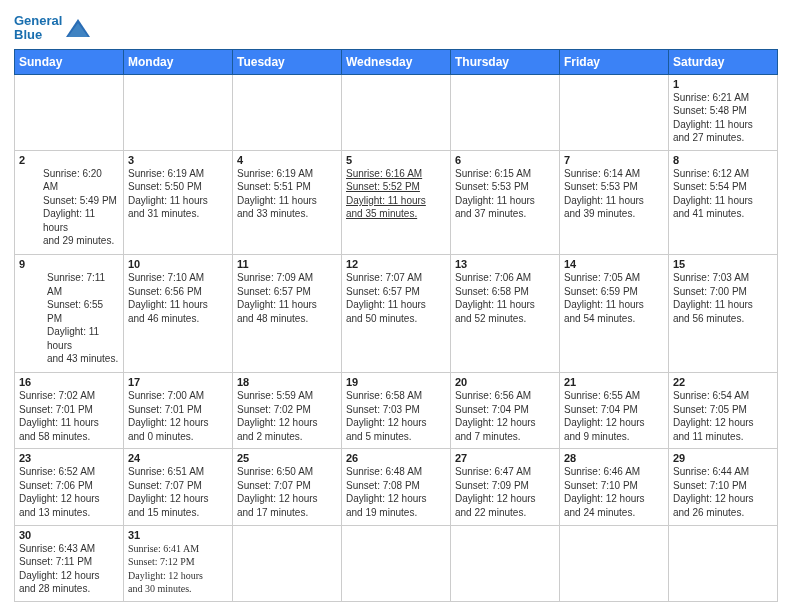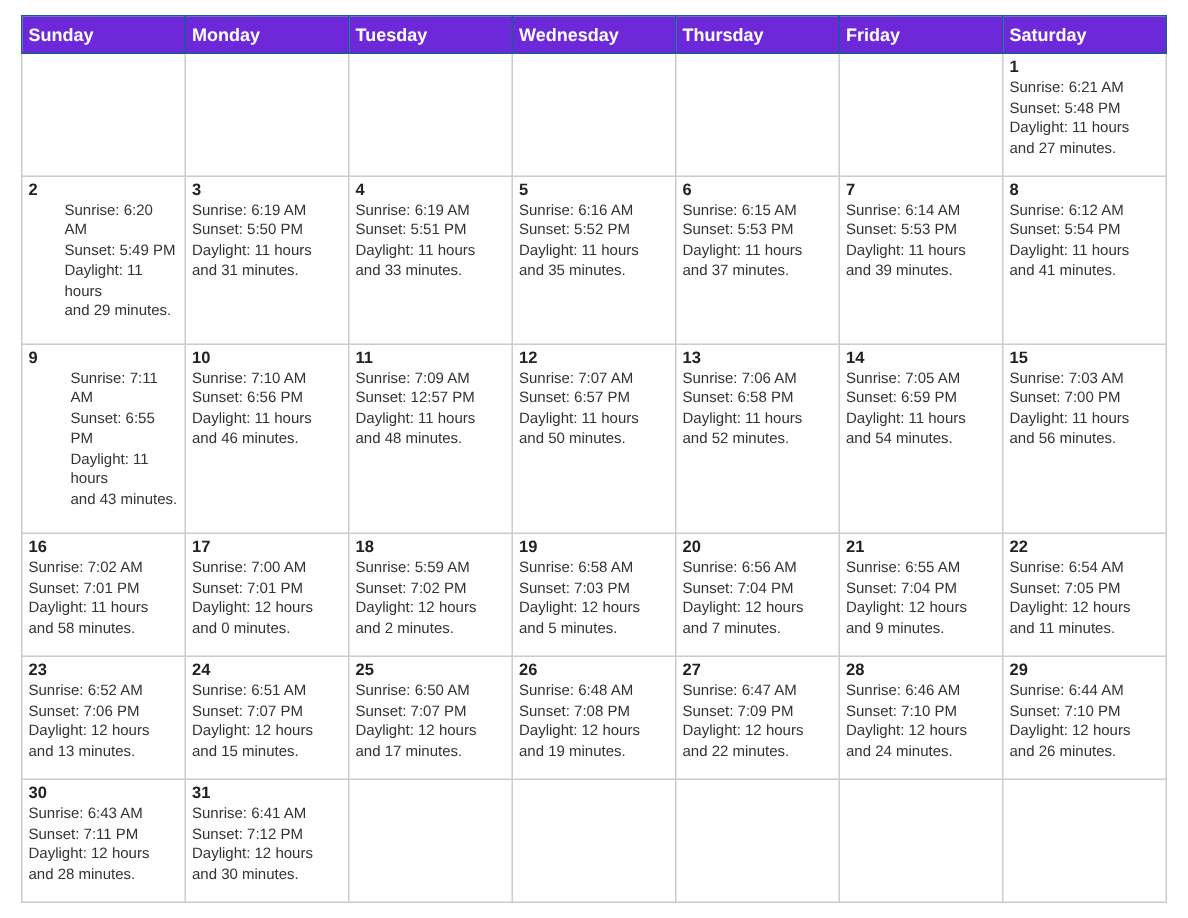--- a/index.html
+++ b/index.html
@@ -56,21 +56,21 @@
       color: #444;
     }
     .calendar {
       flex: 1;
       border: 1px solid #ccc;
       border-collapse: collapse;
       width: 100%;
       table-layout: fixed;
     }
     .calendar thead tr th {
-      background-color: #6d28d9;
+      background-color: #3b82f6;
       color: #fff;
       font-size: 12px;
       font-weight: bold;
       padding: 5px 4px;
       text-align: left;
       border: 1px solid #1a5a9a;
     }
     .calendar tbody tr td {
       border: 1px solid #ccc;
       vertical-align: top;
@@ -96,20 +96,38 @@
       background: #f5f5f5;
     }
     td.empty-cell {
       background: #f5f5f5;
     }
   </style>
 </head>
 <body>
 
 <div class="page">
+  <div class="header">
+    <div class="logo">
+      <div>
+        <div class="logo-text">
+          <span>General</span><br>
+          <span style="color:#1a6faf;">Blue</span>
+        </div>
+      </div>
+      <svg class="logo-icon" viewBox="0 0 28 22">
+        <polygon points="14,2 26,20 2,20" fill="#2a6db5"></polygon>
+        <polygon points="14,6 24,20 4,20" fill="#5599d0" opacity="0.5"></polygon>
+      </svg>
+    </div>
+    <div class="title-block">
+      <div class="main-title"></div>
+      <div class="subtitle"></div>
+    </div>
+  </div>
 
   <table class="calendar">
     <thead>
       <tr>
       <th>Sunday</th>
           <th>Monday</th>
           <th>Tuesday</th>
           <th>Wednesday</th>
           <th>Thursday</th>
           <th>Friday</th>
@@ -149,21 +167,21 @@
           </td>
           <td>
             <span class="day-number">4</span>
             <div class="day-info" style="white-space: pre-line;">Sunrise: 6:19 AM
 Sunset: 5:51 PM
 Daylight: 11 hours
 and 33 minutes.</div>
           </td>
           <td>
             <span class="day-number">5</span>
-            <div class="day-info" style="white-space: pre-line;">Sunrise: 6:16 AM
+            <div class="day-info" style="white-space: pre-line; text-decoration: underline;">Sunrise: 6:16 AM
 Sunset: 5:52 PM
 Daylight: 11 hours
 and 35 minutes.</div>
           </td>
           <td>
             <span class="day-number">6</span>
             <div class="day-info" style="white-space: pre-line;">Sunrise: 6:15 AM
 Sunset: 5:53 PM
 Daylight: 11 hours
 and 37 minutes.</div>
@@ -194,21 +212,21 @@
           <td>
             <span class="day-number">10</span>
             <div class="day-info" style="white-space: pre-line;">Sunrise: 7:10 AM
 Sunset: 6:56 PM
 Daylight: 11 hours
 and 46 minutes.</div>
           </td>
           <td>
             <span class="day-number">11</span>
             <div class="day-info" style="white-space: pre-line;">Sunrise: 7:09 AM
-Sunset: 12:57 PM
+Sunset: 6:57 PM
 Daylight: 11 hours
 and 48 minutes.</div>
           </td>
           <td>
             <span class="day-number">12</span>
             <div class="day-info" style="white-space: pre-line;">Sunrise: 7:07 AM
 Sunset: 6:57 PM
 Daylight: 11 hours
 and 50 minutes.</div>
           </td>
@@ -339,21 +357,21 @@
         <tr>
           <td>
             <span class="day-number">30</span>
             <div class="day-info" style="white-space: pre-line;">Sunrise: 6:43 AM
 Sunset: 7:11 PM
 Daylight: 12 hours
 and 28 minutes.</div>
           </td>
           <td>
             <span class="day-number">31</span>
-            <div class="day-info" style="white-space: pre-line;">Sunrise: 6:41 AM
+            <div class="day-info" style="white-space: pre-line; font-family: Liberation Serif, serif;">Sunrise: 6:41 AM
 Sunset: 7:12 PM
 Daylight: 12 hours
 and 30 minutes.</div>
           </td>
           <td class="empty-cell"></td>
           <td class="empty-cell"></td>
           <td class="empty-cell"></td>
           <td class="empty-cell"></td>
           <td class="empty-cell"></td>
         </tr>

